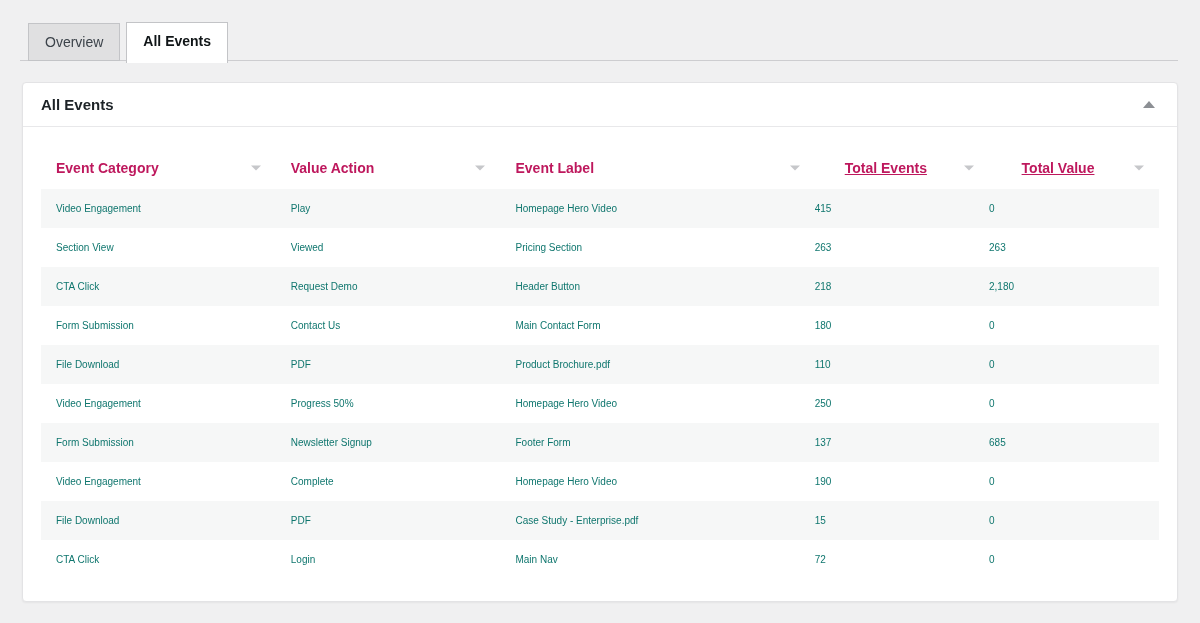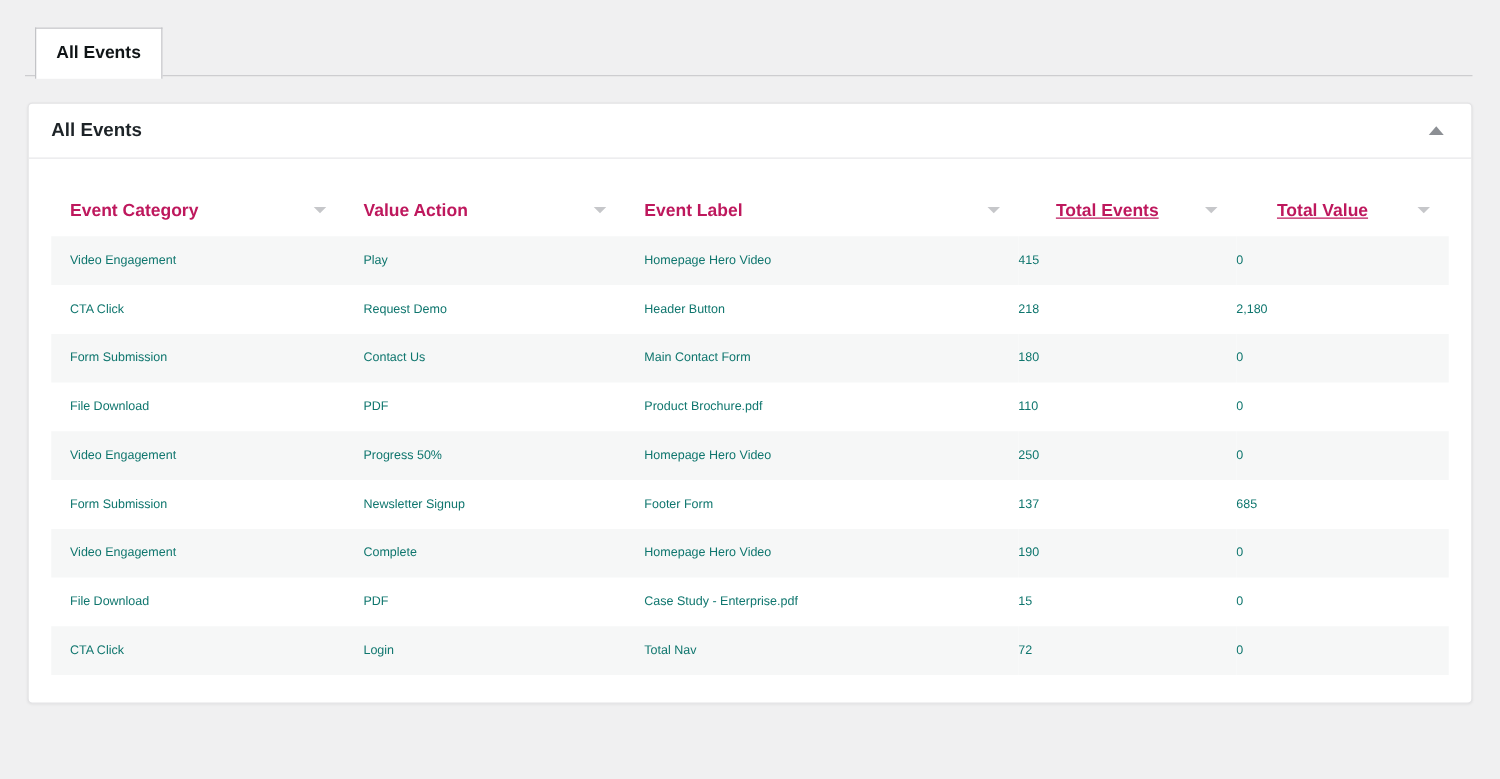--- a/index.html
+++ b/index.html
@@ -119,20 +119,21 @@
     overflow: hidden;
     white-space: nowrap;
   }
   td.num { padding-left: 0; padding-right: 32px; }
   tbody tr:nth-child(odd) { background: #f6f7f7; }
 </style>
 </head>
 <body>
 
 <nav class="tab-bar">
+  <div class="tab">Overview</div>
   <div class="tab active">All Events</div>
 </nav>
 
 <section class="panel">
   <header class="panel-header">
     <span class="panel-title">All Events</span>
     <button class="collapse-btn">
       <span class="tri-up"></span>
     </button>
   </header>
@@ -172,20 +173,27 @@
       </thead>
       <tbody>
           <tr>
             <td>Video Engagement</td>
             <td>Play</td>
             <td>Homepage Hero Video</td>
             <td class="num">415</td>
             <td class="num">0</td>
           </tr>
           <tr>
+            <td>Section View</td>
+            <td>Viewed</td>
+            <td>Pricing Section</td>
+            <td class="num">263</td>
+            <td class="num">263</td>
+          </tr>
+          <tr>
             <td>CTA Click</td>
             <td>Request Demo</td>
             <td>Header Button</td>
             <td class="num">218</td>
             <td class="num">2,180</td>
           </tr>
           <tr>
             <td>Form Submission</td>
             <td>Contact Us</td>
             <td>Main Contact Form</td>
@@ -223,20 +231,20 @@
           <tr>
             <td>File Download</td>
             <td>PDF</td>
             <td>Case Study - Enterprise.pdf</td>
             <td class="num">15</td>
             <td class="num">0</td>
           </tr>
           <tr>
             <td>CTA Click</td>
             <td>Login</td>
-            <td>Total Nav</td>
+            <td>Main Nav</td>
             <td class="num">72</td>
             <td class="num">0</td>
           </tr>
         </tbody>
     </table>
   </div>
 </section>
 
 </body></html>

